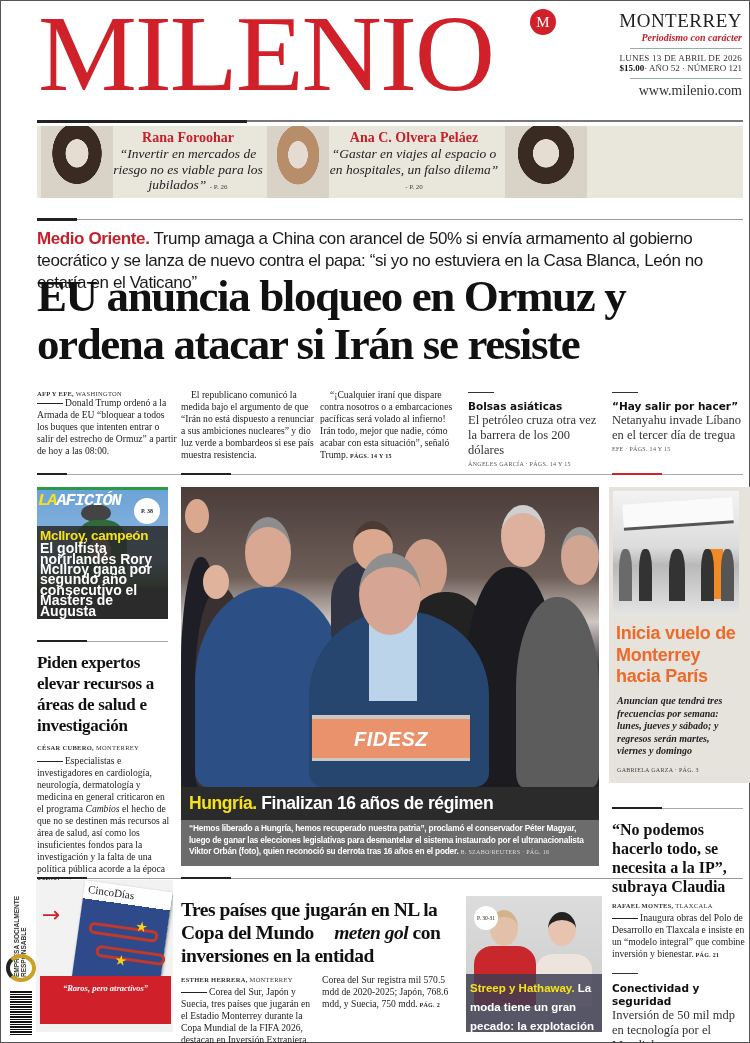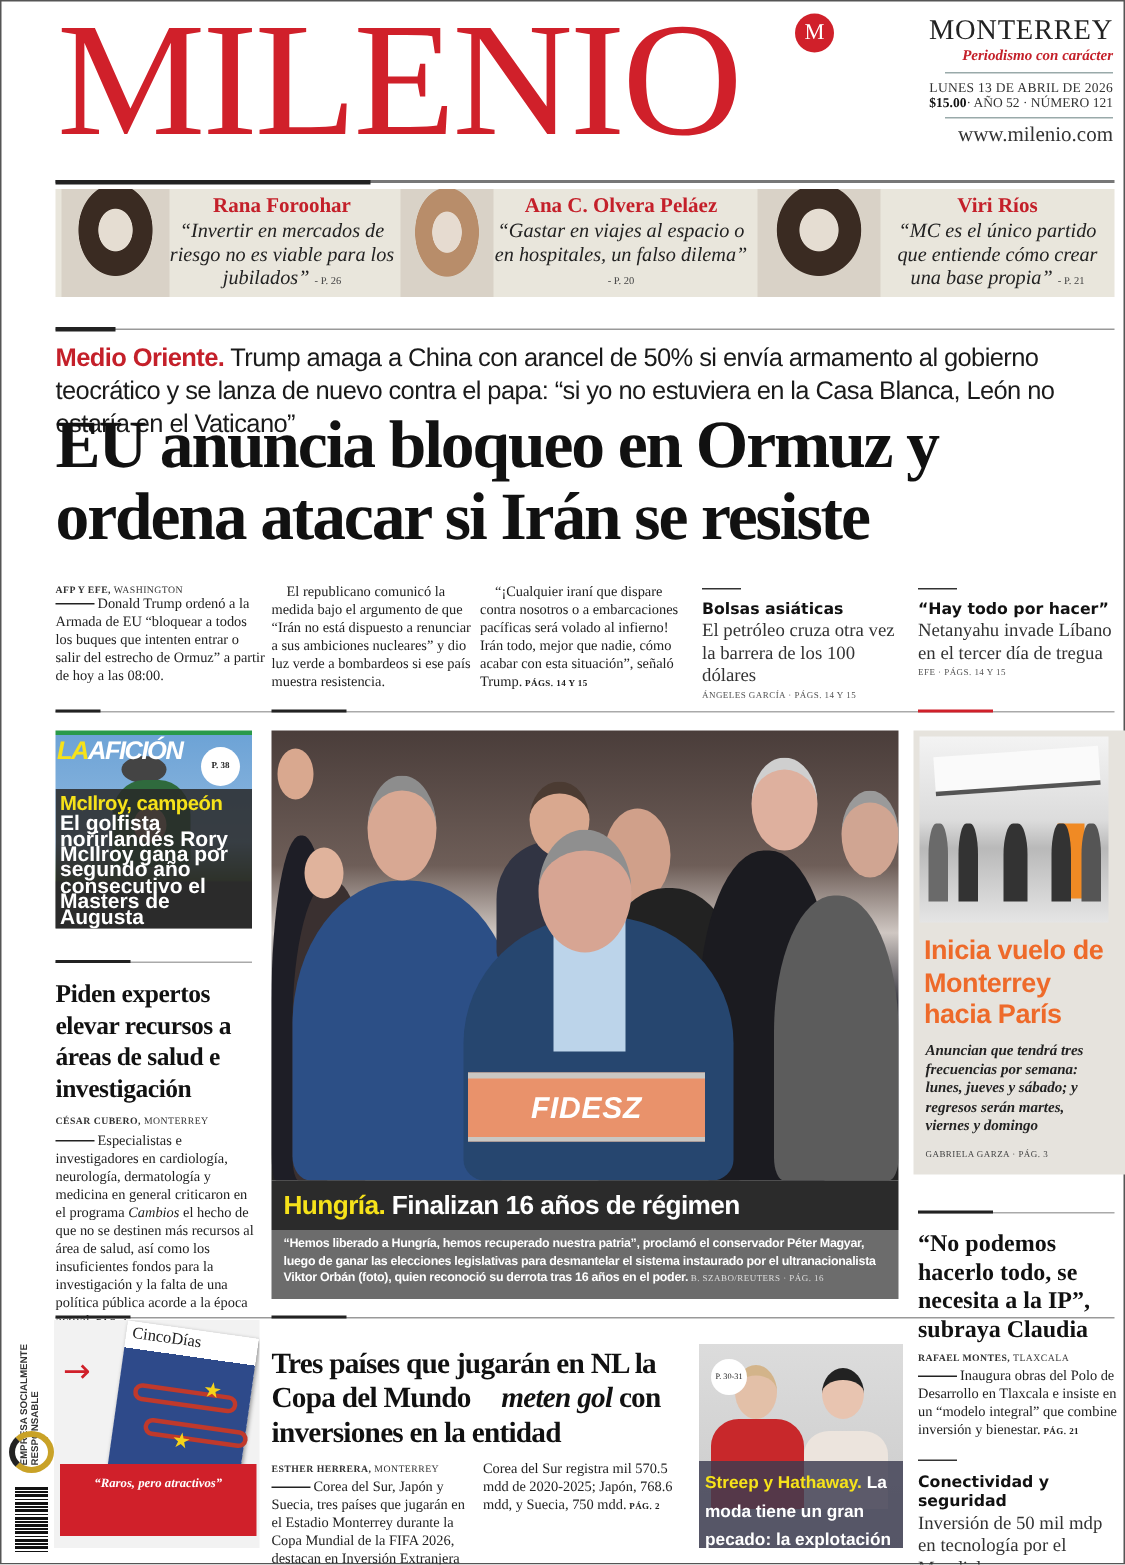--- a/index.html
+++ b/index.html
@@ -47,21 +47,21 @@
   .brief-title { font-family: "DejaVu Sans", sans-serif; font-weight: bold; font-size: 10.5px; line-height: 13px; color: #111; }
   .brief-text { font-family: "Liberation Serif", serif; font-size: 12.5px; line-height: 15px; color: #333; }
   .brief-by { font-family: "Liberation Serif", serif; font-size: 6px; letter-spacing: 0.3px; color: #555; margin-top: 3px; }
 
   .sep-gray { height: 1px; background: #aaa; }
   .sep-dark { height: 3px; background: #222; }
   .sep-red { height: 3px; background: #d0202a; }
 
   
   .aficion { left: 37px; top: 487px; width: 131px; height: 132px; background: linear-gradient(180deg, #6da3d6 0%, #8fb8df 55%, #4f6b3a 75%, #3e3e3e 76%); border-top: 3px solid #2a9a4a; overflow: hidden; }
-  .aficion-logo { position: absolute; left: 1px; top: 1px; font-family: Liberation Sans, sans-serif; font-weight: bold; font-size: 17px; color: #fff; letter-spacing: -1px; font-style: italic; }
+  .aficion-logo { position: absolute; left: 1px; top: 1px; font-family: Liberation Mono, monospace; font-weight: bold; font-size: 17px; color: #fff; letter-spacing: -1px; font-style: italic; }
   .aficion-logo b { color: #f6e21a; }
   .aficion-badge { position: absolute; right: 8px; top: 8px; width: 26px; height: 26px; border-radius: 50%; background: #fff; font-family: "Liberation Serif", serif; font-size: 6px; line-height: 26px; text-align: center; font-weight: bold; color: #222; }
   .golfer { position: absolute; left: 38px; top: 30px; width: 52px; height: 58px; border-radius: 40% 40% 10% 10%; background: #2f6a3d; }
   .golfer-head { position: absolute; left: 52px; top: 48px; width: 22px; height: 24px; border-radius: 50%; background: #d8a488; }
   .trophy { position: absolute; left: 44px; top: 14px; width: 30px; height: 18px; border-radius: 50%; background: #444; }
   .aficion-overlay { position: absolute; left: 0; bottom: 0; width: 100%; background: rgba(40,40,40,0.85); padding: 2px 3px 3px; }
   .aficion-title { font-family: "Liberation Sans", sans-serif; font-weight: bold; font-size: 13.5px; line-height: 15px; color: #f6e21a; letter-spacing: -0.3px; }
   .aficion-text { font-family: "Liberation Sans", sans-serif; font-size: 14px; line-height: 10.4px; color: #fff; font-weight: bold; }
 
   
@@ -144,47 +144,43 @@
   <div class="col-text" style="left:76px;width:150px;">
     <div class="col-name">Rana Foroohar</div>
     <div class="col-quote"><span>“Invertir en mercados de riesgo no es viable para los jubilados”</span> <span class="col-page">- P. 26</span></div>
   </div>
   <div class="col-photo" style="left:230px;width:62px;background:radial-gradient(ellipse at 50% 40%, #e6dbd0 0 22%, #b88d6a 23% 48%, #d9d2c7 49%);"></div>
   <div class="col-text" style="left:292px;width:170px;">
     <div class="col-name">Ana C. Olvera Peláez</div>
     <div class="col-quote"><span>“Gastar en viajes al espacio o en hospitales, un falso dilema”</span> <span class="col-page">- P. 20</span></div>
   </div>
   <div class="col-photo" style="left:468px;width:82px;"></div>
-  <div class="col-text" style="left:552px;width:152px;">
-    <div class="col-name">Viri Ríos</div>
-    <div class="col-quote"><span>“MC es el único partido que entiende cómo crear una base propia”</span> <span class="col-page">- P. 21</span></div>
-  </div>
 </div>
 
 <div class="abs lead-rule"></div>
 <div class="abs lead-rule-dark"></div>
 <div class="abs kicker"><b>Medio Oriente.</b><span> Trump amaga a China con arancel de 50% si envía armamento al gobierno teocrático y se lanza de nuevo contra el papa: “si yo no estuviera en la Casa Blanca, León no estaría en el Vaticano”</span></div>
 <div class="abs headline">EU anuncia bloqueo en Ormuz y ordena atacar si Irán se resiste</div>
 
 <div class="abs" style="left:37px;top:390px;width:140px;">
   <div class="byline"><span style="font-weight:bold">AFP Y EFE,</span><span> WASHINGTON</span></div>
   <div class="body-text"><span class="indent-line"></span><span>Donald Trump ordenó a la Armada de EU “bloquear a todos los buques que intenten entrar o salir del estrecho de Ormuz” a partir de hoy a las 08:00.</span></div>
 </div>
 <div class="abs body-text" style="left:181px;top:389px;width:136px;text-indent:10px;">El republicano comunicó la medida bajo el argumento de que “Irán no está dispuesto a renunciar a sus ambiciones nucleares” y dio luz verde a bombardeos si ese país muestra resistencia.</div>
 <div class="abs body-text" style="left:320px;top:389px;width:136px;text-indent:10px;"><span>“¡Cualquier iraní que dispare contra nosotros o a embarcaciones pacíficas será volado al infierno! Irán todo, mejor que nadie, cómo acabar con esta situación”, señaló Trump.</span><span class="pag"> PÁGS. 14 Y 15</span></div>
 
 <div class="brief-rule" style="left:468px;top:392px;"></div>
 <div class="abs" style="left:468px;top:400px;width:136px;">
   <div class="brief-title">Bolsas asiáticas</div>
-  <div class="brief-text">El petróleo cruza otra vez la barrera de los 100 dólares</div>
+  <div class="brief-text">El petróleo cruza otra vez la barrera de los 200 dólares</div>
   <div class="brief-by">ÁNGELES GARCÍA · PÁGS. 14 Y 15</div>
 </div>
 <div class="brief-rule" style="left:612px;top:392px;"></div>
 <div class="abs" style="left:612px;top:400px;width:136px;">
-  <div class="brief-title">“Hay todo por hacer”</div>
+  <div class="brief-title">“Hay salir por hacer”</div>
   <div class="brief-text">Netanyahu invade Líbano en el tercer día de tregua</div>
   <div class="brief-by">EFE · PÁGS. 14 Y 15</div>
 </div>
 
 <div class="abs sep-gray" style="left:37px;top:474px;width:706px;"></div>
 <div class="abs sep-dark" style="left:37px;top:473px;width:30px;height:2px;"></div>
 <div class="abs sep-dark" style="left:181px;top:473px;width:50px;height:2px;"></div>
 <div class="abs sep-red" style="left:612px;top:473px;width:50px;height:2px;"></div>
 
 <div class="abs aficion">

